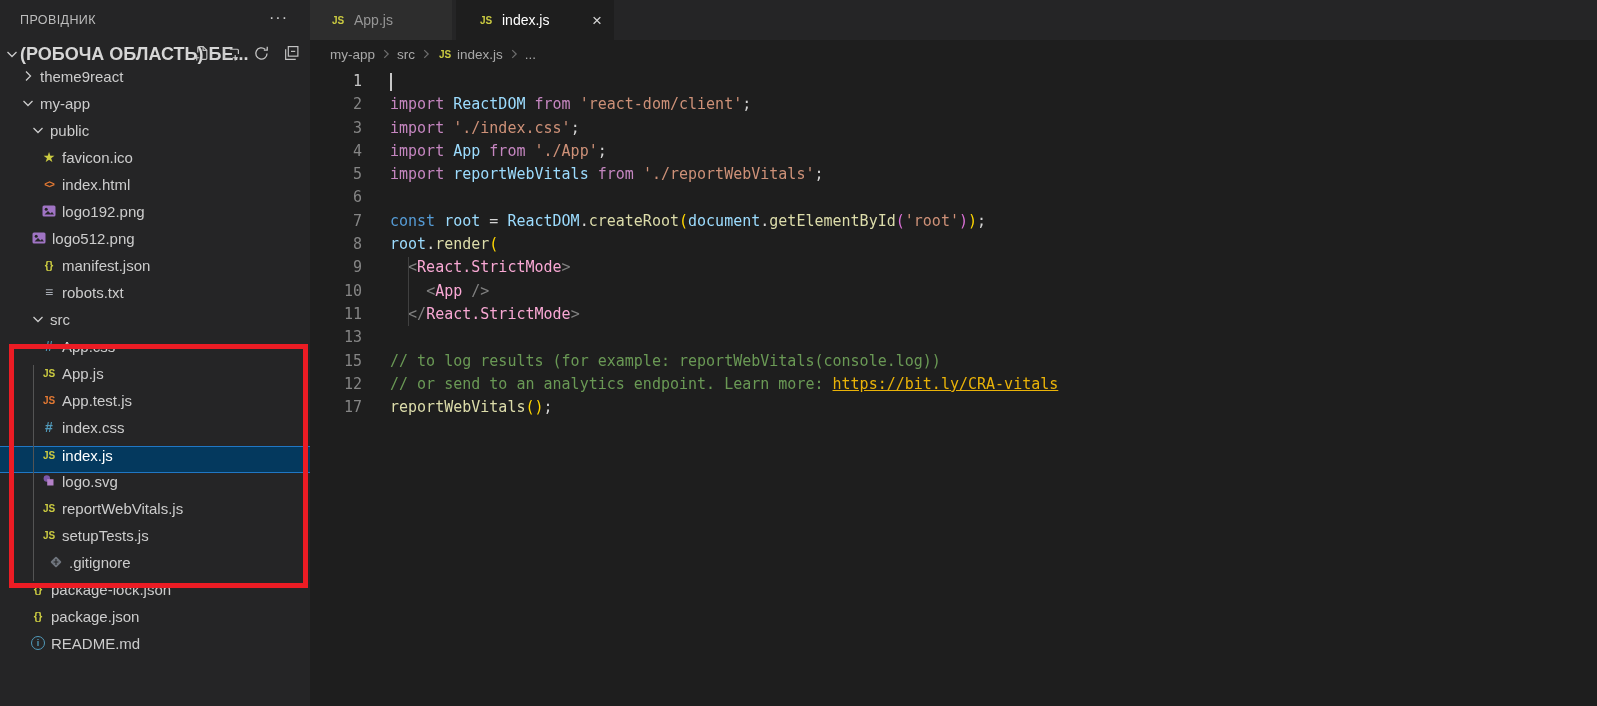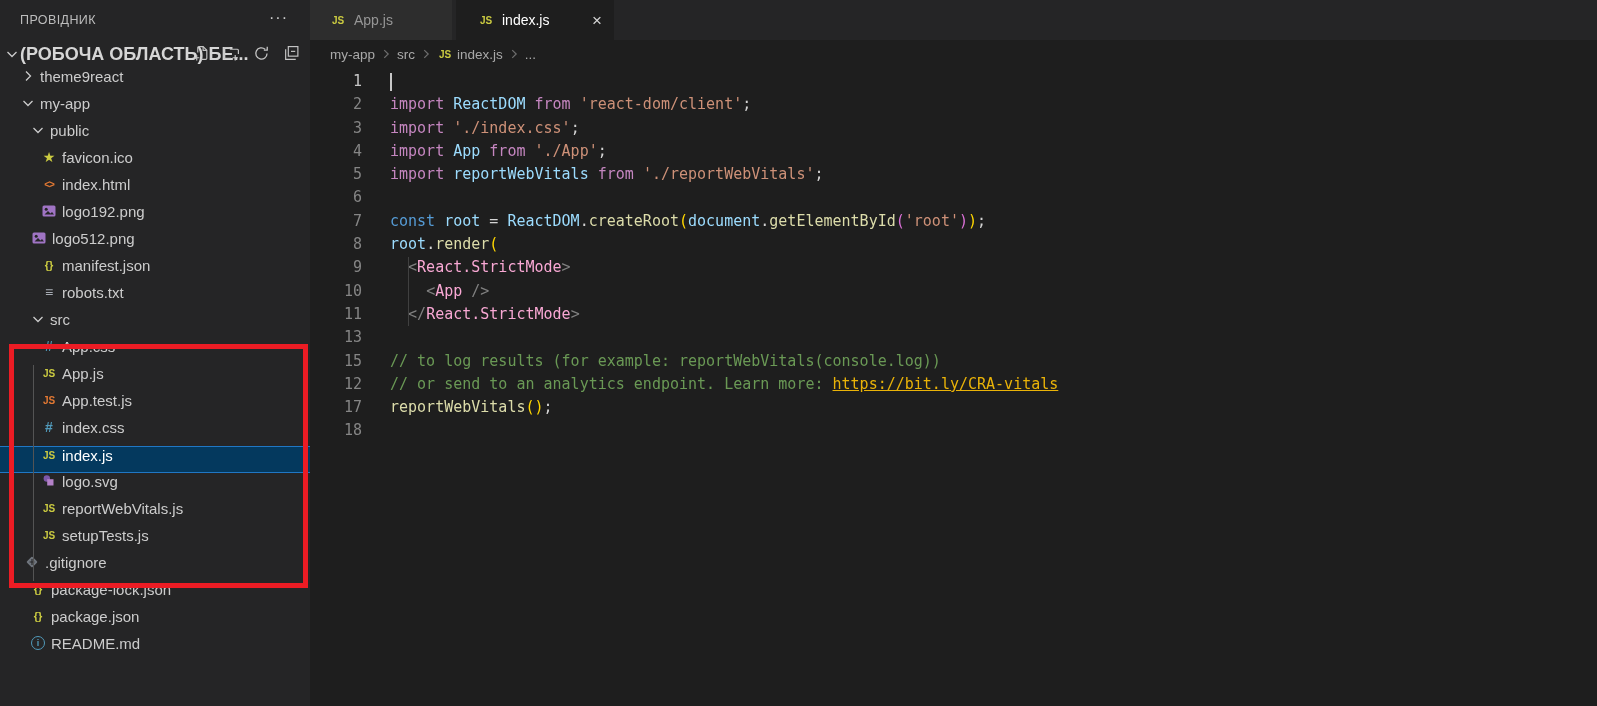--- a/index.html
+++ b/index.html
@@ -216,21 +216,21 @@
           <span class="tlabel">logo.svg</span>
         </div>
         <div class="trow" style="padding-left: 41px;">
           <span class="fi fi-js">JS</span>
           <span class="tlabel">reportWebVitals.js</span>
         </div>
         <div class="trow" style="padding-left: 41px;">
           <span class="fi fi-js">JS</span>
           <span class="tlabel">setupTests.js</span>
         </div>
-        <div class="trow" style="padding-left: 24px;">
+        <div class="trow" style="padding-left: 48px;">
           <span class="fi">
             <svg viewBox="0 0 16 16">
               <g transform="rotate(45 8 8)">
                 <rect x="4" y="4" width="8" height="8" rx="1" fill="#6f757d"></rect>
               </g>
               <path d="M8 5v6M5.6 8h4.8" stroke="#252526" stroke-width="1.1"></path>
             </svg>
           </span>
           <span class="tlabel">.gitignore</span>
         </div>
@@ -341,23 +341,19 @@
             <span class="lc"><span class="tok-com">// to log results (for example: reportWebVitals(console.log))</span></span>
           </div>
           <div class="cline">
             <span class="ln">12</span>
             <span class="lc"><span class="tok-com">// or send to an analytics endpoint. Learn more: </span><span class="tok-lnk">https://bit.ly/CRA-vitals</span></span>
           </div>
           <div class="cline">
             <span class="ln">17</span>
             <span class="lc"><span class="tok-fn">reportWebVitals</span><span class="tok-b1">()</span><span class="tok-pun">;</span></span>
           </div>
-          <div class="cline">
-            <span class="ln">18</span>
-            <span class="lc"></span>
-          </div>
         </div>
       <div class="cursor"></div>
       <div class="jsx-guide"></div>
     </div>
   </main>
 
 </div>
 
 </body></html>

